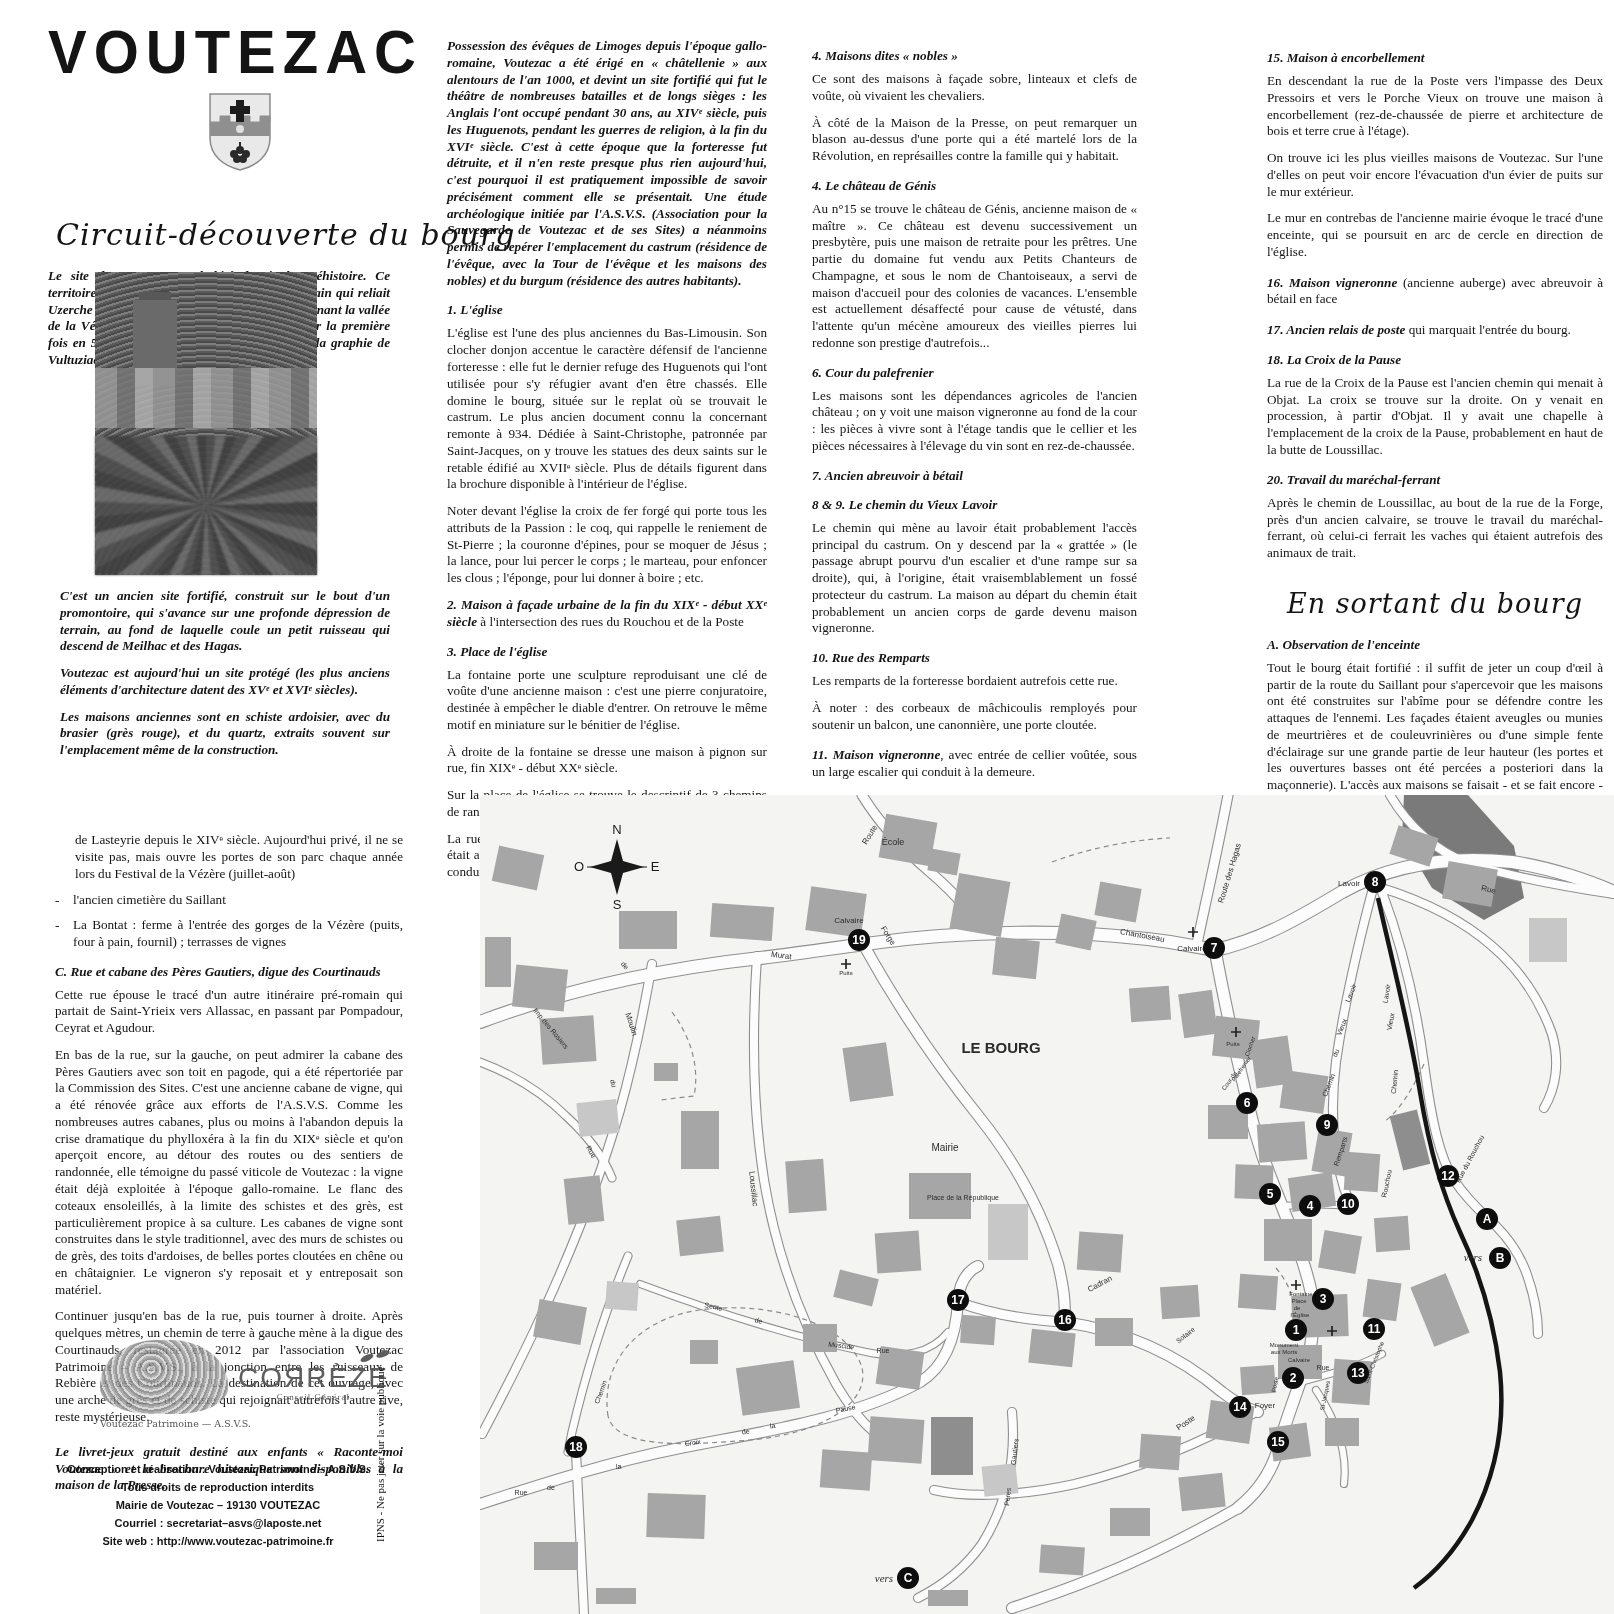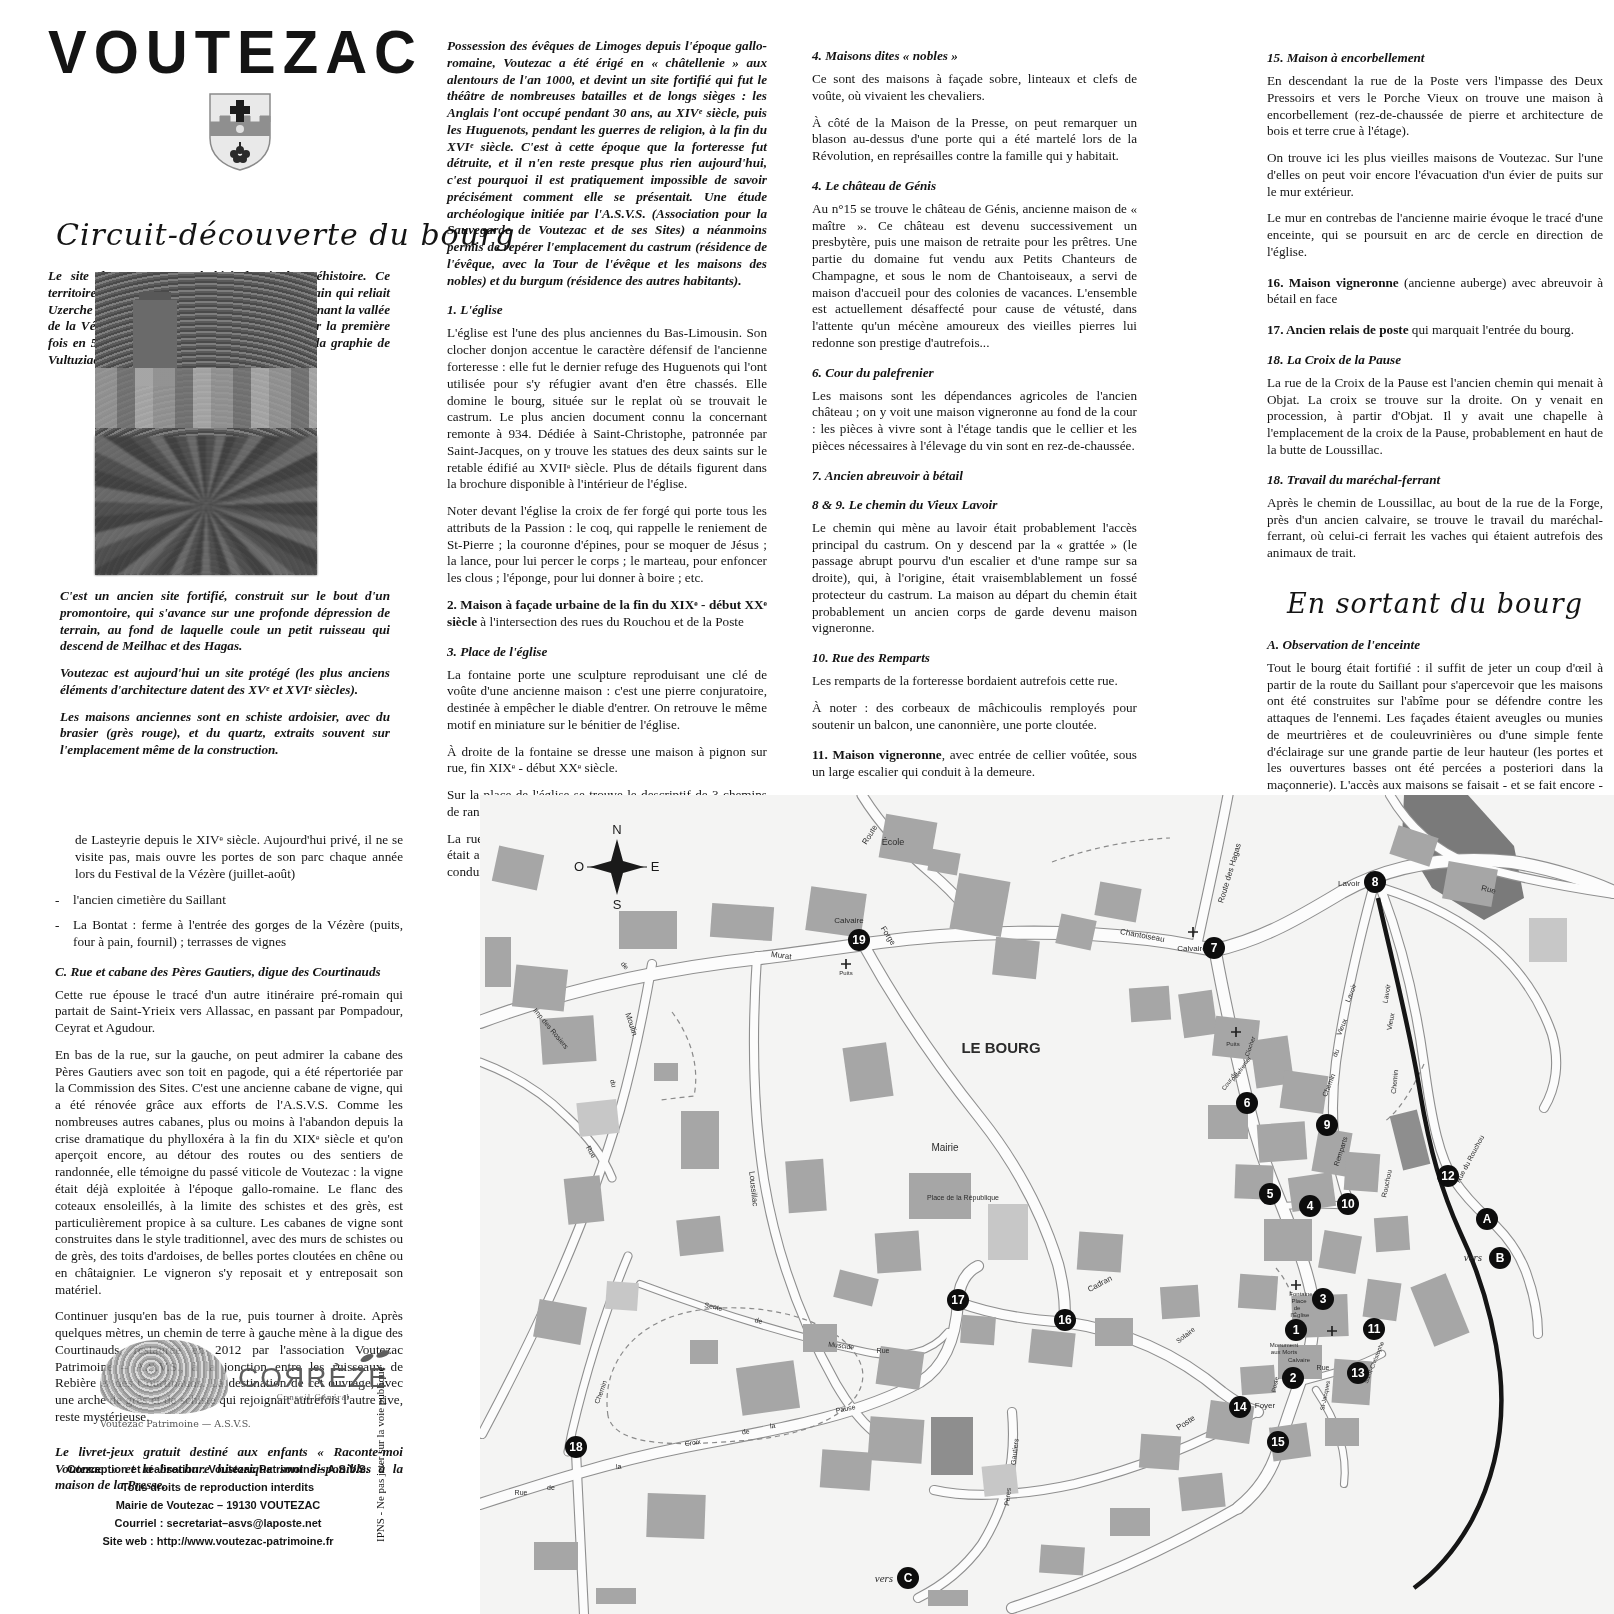--- a/index.html
+++ b/index.html
@@ -3,21 +3,21 @@
 <meta charset="utf-8">
 <style>
   html,body{margin:0;padding:0;background:#e8e8e8;}
   .page{position:relative;width:1614px;height:1614px;background:#ffffff;overflow:hidden;
         font-family:"Liberation Serif","DejaVu Serif",serif;color:#141414;padding-left:40px;}
   .col{position:absolute;}
   .col p{margin:0 0 10px;font-size:13.2px;line-height:1.27;text-align:justify;}
   .bi{font-weight:bold;font-style:italic;}
   .h{font-weight:bold;font-style:italic;font-size:13.2px;margin:13px 0 7px 0;}
   .h0{margin-top:0;}
-  .lead{font-weight:bold;}
+  .lead{font-weight:bold;font-style:italic;}
   .title{font-family:"Liberation Sans","DejaVu Sans",sans-serif;font-weight:900;
          font-size:58px;letter-spacing:7px;transform:scaleY(1.05);white-space:nowrap;}
   .script{font-family:"DejaVu Serif","Liberation Serif",serif;font-style:italic;
           font-size:30px;font-weight:500;letter-spacing:1px;white-space:nowrap;}
   .row{display:flex;margin:0 0 8px;}
   .dash{width:18px;flex:none;font-size:13.2px;}
   .btxt{flex:1;font-size:13.2px;line-height:1.27;text-align:justify;}
   .photo{position:absolute;left:95px;top:272px;width:222px;height:303px;
     background:
       radial-gradient(circle at 30% 85%, rgba(30,30,30,.55) 0 2px, transparent 3px),
@@ -127,21 +127,21 @@
 
   <div class="col" style="left:1267px;top:50px;width:336px;">
     <div class="h h0">15. Maison à encorbellement</div>
     <p>En descendant la rue de la Poste vers l'impasse des Deux Pressoirs et vers le Porche Vieux on trouve une maison à encorbellement (rez-de-chaussée de pierre et architecture de bois et terre crue à l'étage).</p>
     <p>On trouve ici les plus vieilles maisons de Voutezac. Sur l'une d'elles on peut voir encore l'évacuation d'un évier de puits sur le mur extérieur.</p>
     <p>Le mur en contrebas de l'ancienne mairie évoque le tracé d'une enceinte, qui se poursuit en arc de cercle en direction de l'église.</p>
     <p style="margin-top:14px;"><span class="lead">16. Maison vigneronne</span><span> (ancienne auberge) avec abreuvoir à bétail en face</span></p>
     <p style="margin-top:14px;"><span class="lead">17. Ancien relais de poste</span><span> qui marquait l'entrée du bourg.</span></p>
     <div class="h">18. La Croix de la Pause</div>
     <p>La rue de la Croix de la Pause est l'ancien chemin qui menait à Objat. La croix se trouve sur la droite. On y venait en procession, à partir d'Objat. Il y avait une chapelle à l'emplacement de la croix de la Pause, probablement en haut de la butte de Loussillac.</p>
-    <div class="h">18. Travail du maréchal-ferrant</div>
+    <div class="h">20. Travail du maréchal-ferrant</div>
     <p>Après le chemin de Loussillac, au bout de la rue de la Forge, près d'un ancien calvaire, se trouve le travail du maréchal-ferrant, où celui-ci ferrait les vaches qui étaient autrefois des animaux de trait.</p>
     <div class="script scriptwrap" style="font-size:27px;text-align:center;margin:26px 0 18px;">En sortant du bourg</div>
     <div class="h">A. Observation de l'enceinte</div>
     <p>Tout le bourg était fortifié : il suffit de jeter un coup d'œil à partir de la route du Saillant pour s'apercevoir que les maisons ont été construites sur l'abîme pour se défendre contre les attaques de l'ennemi. Les façades étaient aveugles ou munies de meurtrières et de couleuvrinières ou d'une simple fente d'éclairage sur une grande partie de leur hauteur (les portes et les ouvertures basses ont été percées a posteriori dans la maçonnerie). L'accès aux maisons se faisait - et se fait encore - par l'autre côté.</p>
     <p>C'est cette juxtaposition des murs épais et aveugles qui donne l'impression effective d'une enceinte continue.</p>
     <div class="h">B. vers le Saillant</div>
     <p>On peut se rendre au village du Saillant (4 km), en continuant la rue du Rouchou, direction Allassac. Le village est construit au pied des gorges de la Vézère.</p>
     <p style="margin-bottom:6px;">À voir :</p>
     <div class="row">
         <span class="dash" style="padding-left:6px;">-</span>

